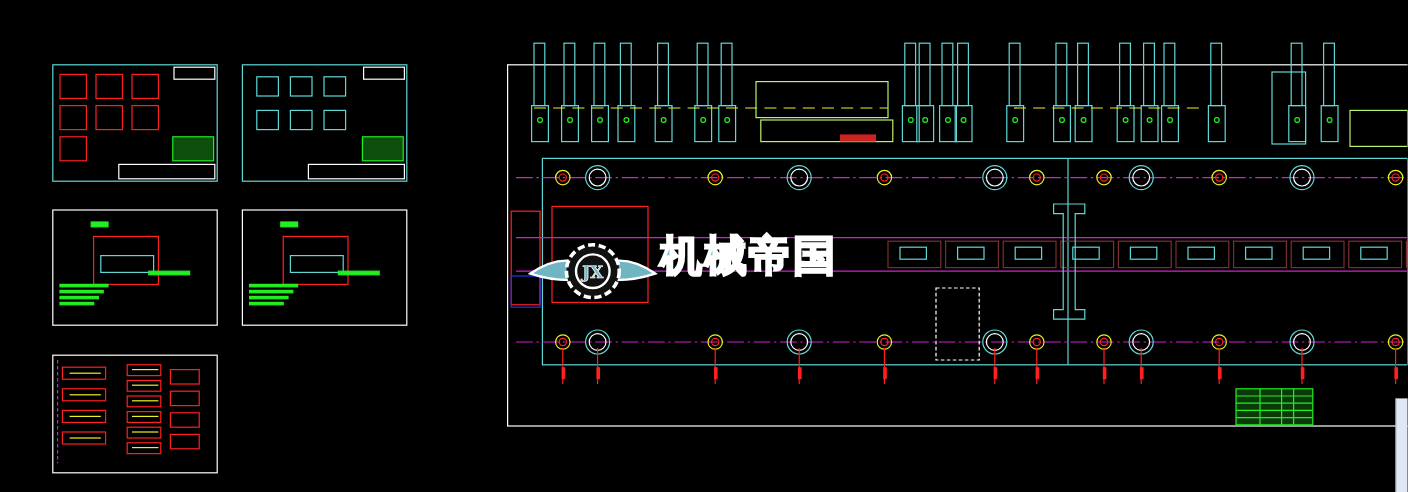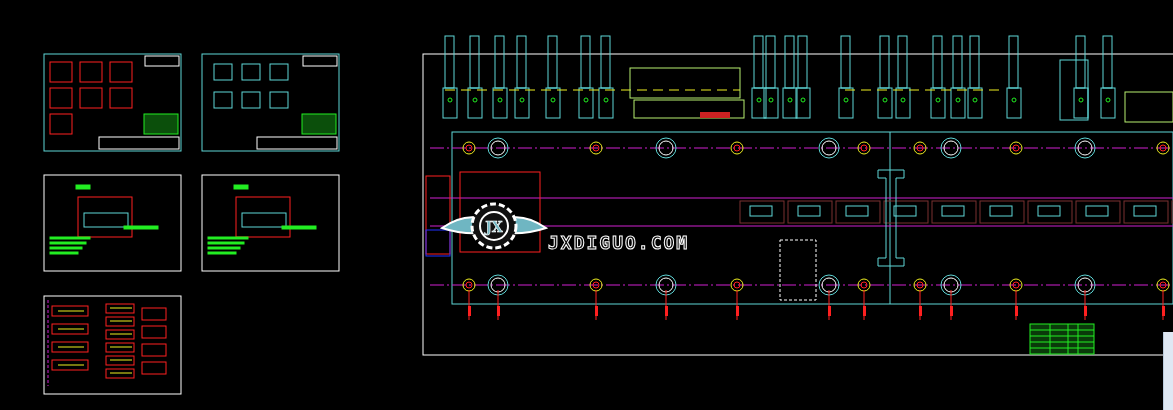--- a/index.html
+++ b/index.html
@@ -265,16 +265,16 @@
 </div>
 
 <div class="wm">
   <svg width="112" height="72">
     <path d="M4,40 Q30,22 52,34 L52,44 Q28,48 4,40Z" fill="#6fb6c2" stroke="#fff" stroke-width="2"></path>
     <path d="M108,40 Q82,22 60,34 L60,44 Q84,48 108,40Z" fill="#6fb6c2" stroke="#fff" stroke-width="2"></path>
     <circle cx="56" cy="38" r="22" fill="#111" stroke="#fff" stroke-width="3" stroke-dasharray="6 3"></circle>
     <circle cx="56" cy="38" r="14" fill="#111" stroke="#fff" stroke-width="2"></circle>
     <text x="56" y="44" text-anchor="middle" font-size="14" font-weight="bold" fill="#6fb6c2" stroke="#fff" stroke-width="0.6" font-family="DejaVu Serif, serif">JX</text>
   </svg>
-  <div class="wm-url">JXDIGUO.COM</div>
+  <div class="wm-text">机械帝国</div>
 </div>
 
 <div class="scroll-stub"></div>
 
 </body></html>

